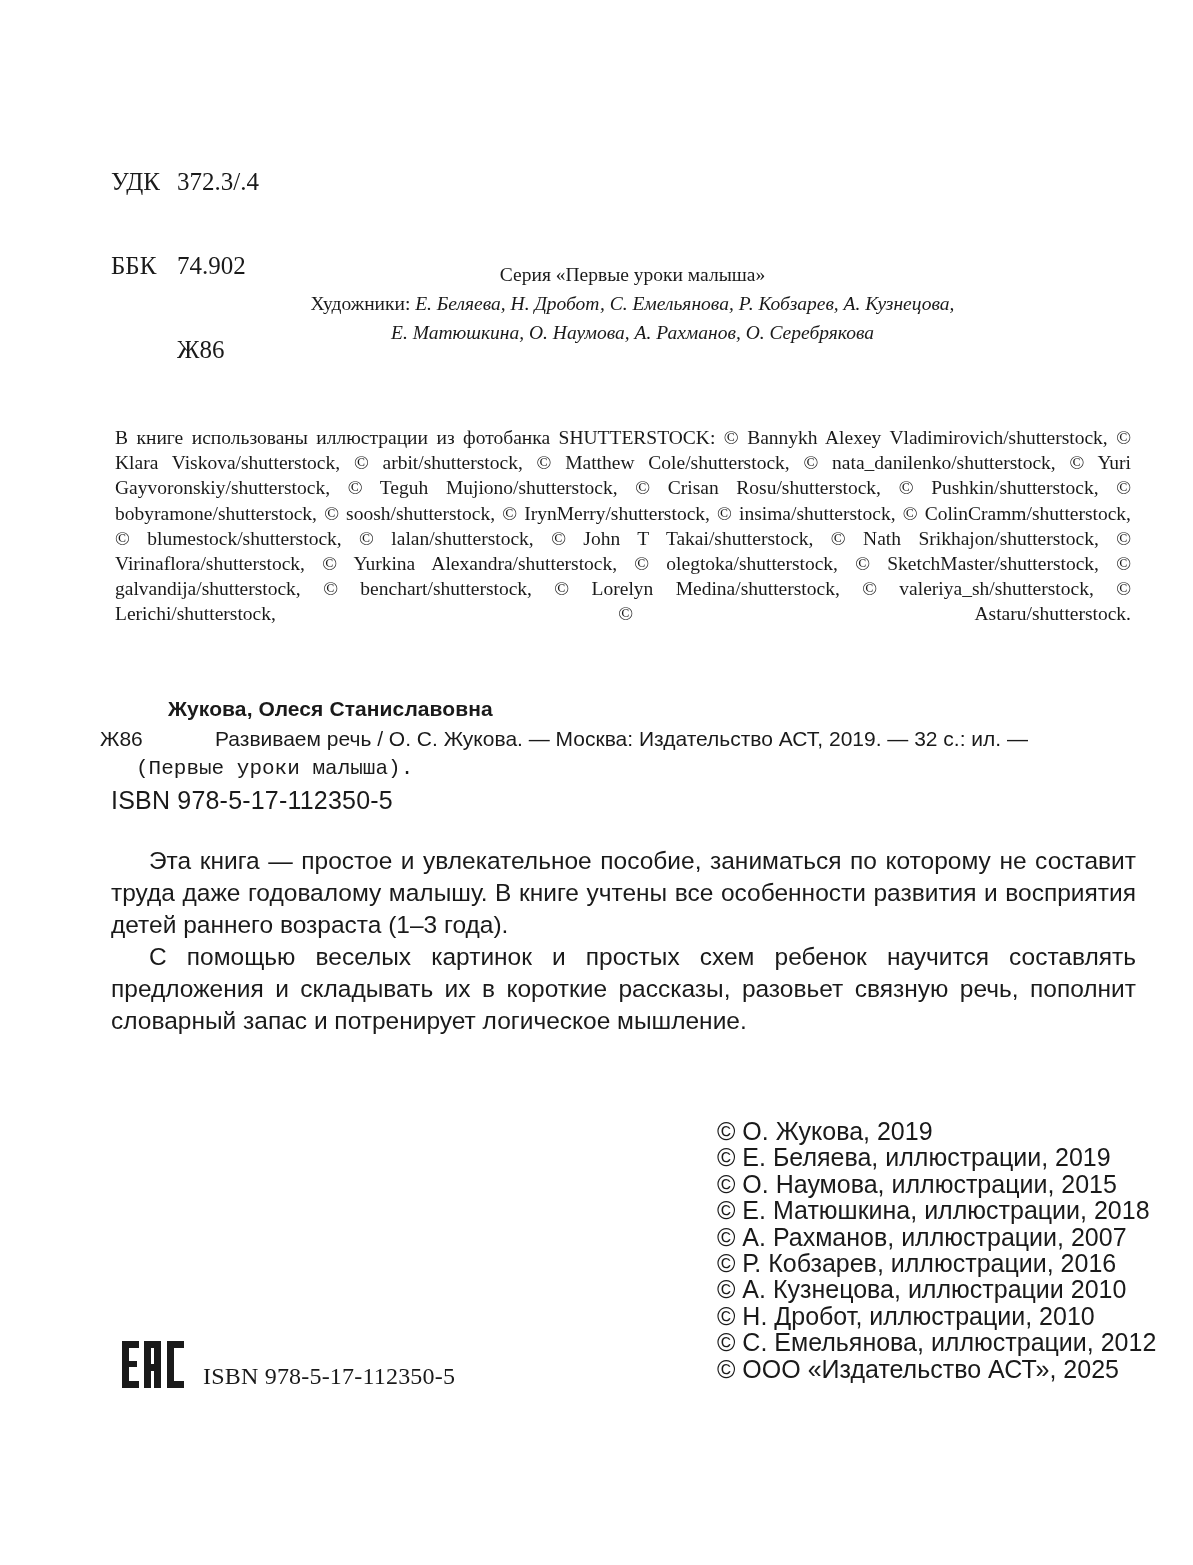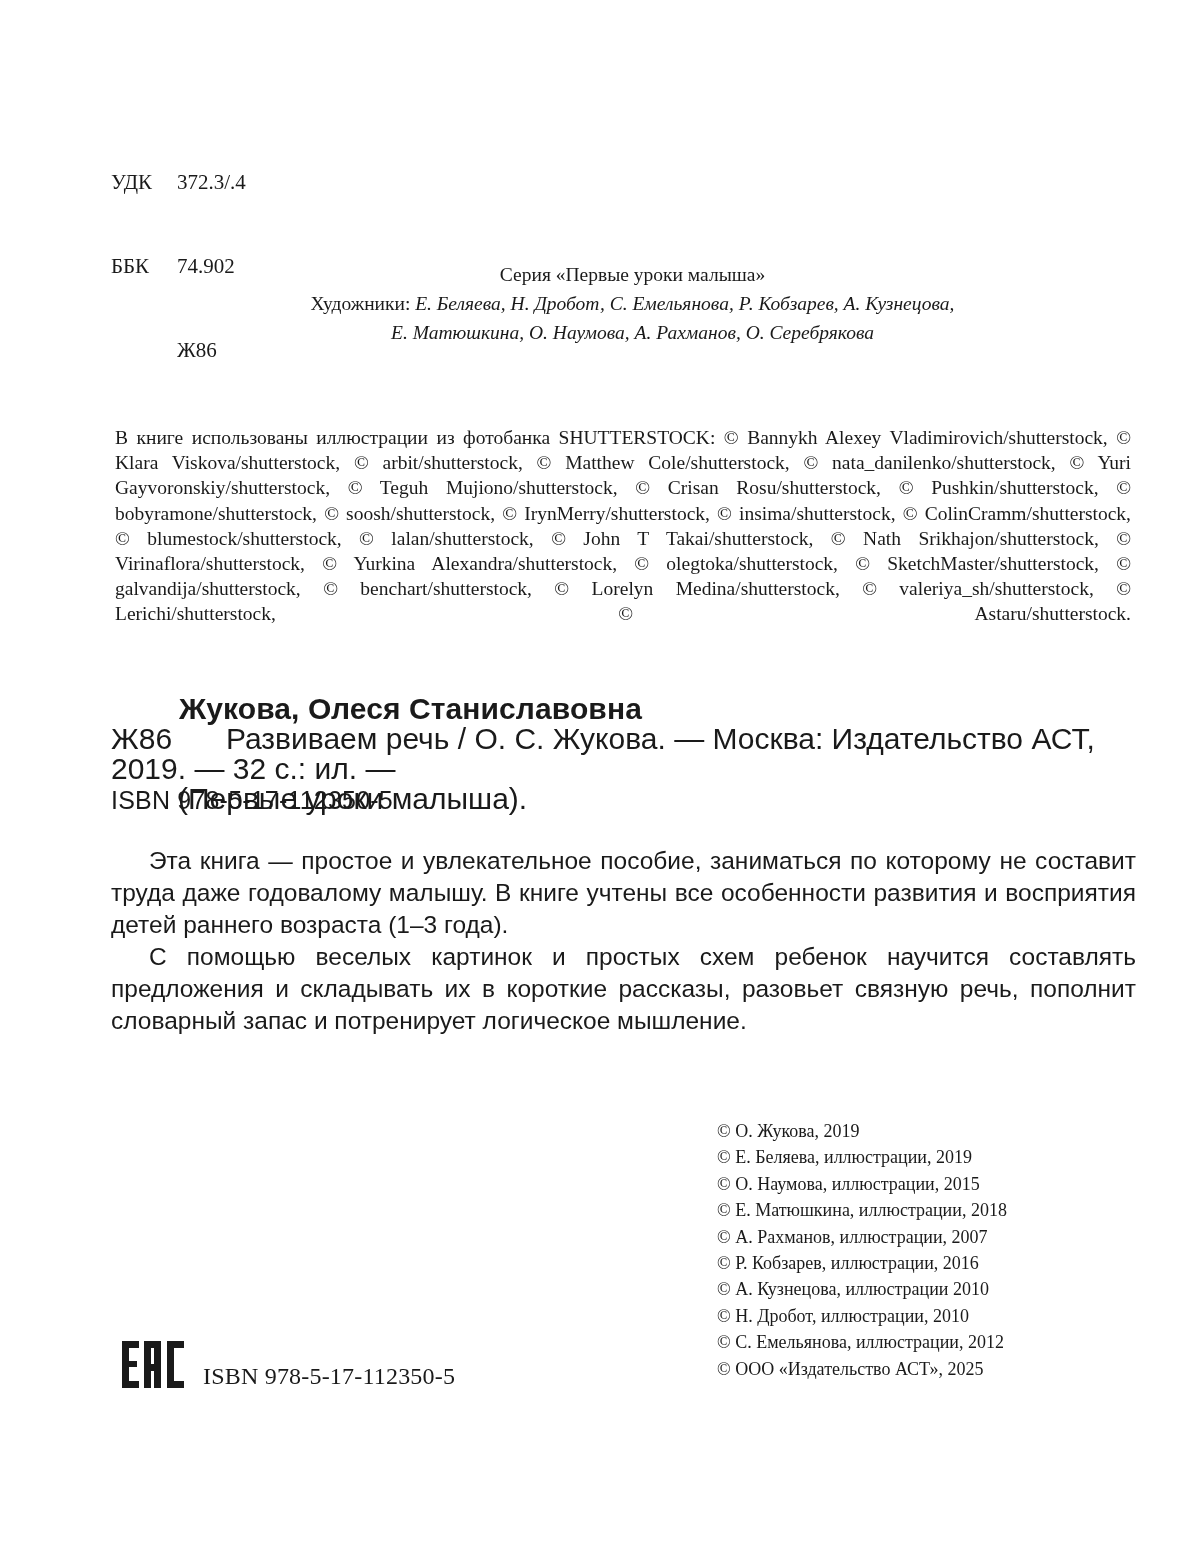--- a/index.html
+++ b/index.html
@@ -16,21 +16,21 @@
     color: #1a1a1a;
     overflow: hidden;
   }
 
   
   .udk-block {
     position: absolute;
     left: 111px;
     top: 112px;
     font-family: "Liberation Serif", "DejaVu Serif", serif;
-    font-size: 21px;
+    font-size: 25px;
     line-height: 28px;
     white-space: pre;
   }
   .udk-row { display: block; }
   .udk-label {
     display: inline-block;
     width: 66px;
   }
   .udk-code-indent {
     display: inline-block;
@@ -69,47 +69,48 @@
   }
   .credits-block::after {
     content: "";
     display: inline-block;
     width: 100%;
   }
 
   
   .biblio {
     position: absolute;
-    left: 111px;
+    left: 100px;
     top: 694px;
     width: 1025px;
     font-family: "Liberation Sans Narrow", "Liberation Sans", "DejaVu Sans", sans-serif;
     font-stretch: condensed;
-    font-size: 30px;
+    font-size: 21px;
     line-height: 30px;
   }
   .biblio-author {
     display: block;
     font-weight: bold;
     margin-left: 68px;
     letter-spacing: 0.1px;
   }
   .biblio-title-line {
     display: block;
     position: relative;
     padding-left: 0;
     text-indent: 0;
   }
   .biblio-index {
     display: inline-block;
     width: 115px;
   }
   .biblio-cont {
     display: block;
-    margin-left: 67px;
+    margin-left: 36px;
+    font-family: Liberation Mono, monospace;
   }
   .isbn-top {
     position: absolute;
     left: 111px;
     top: 786px;
     font-family: "Liberation Sans Narrow", "Liberation Sans", "DejaVu Sans", sans-serif;
     font-stretch: condensed;
     font-size: 25px;
     letter-spacing: 0.2px;
   }
@@ -130,22 +131,22 @@
     text-indent: 38px;
     text-align: justify;
     text-justify: inter-word;
   }
 
   
   .copyright-list {
     position: absolute;
     left: 717px;
     top: 1118px;
-    font-family: Liberation Serif, serif;
-    font-size: 18px;
+    font-family: Liberation Sans, sans-serif;
+    font-size: 25px;
     line-height: 26.4px;
     white-space: nowrap;
   }
   .copyright-list span { display: block; }
 
   
   .eac-mark {
     position: absolute;
     left: 122px;
     top: 1341px;

